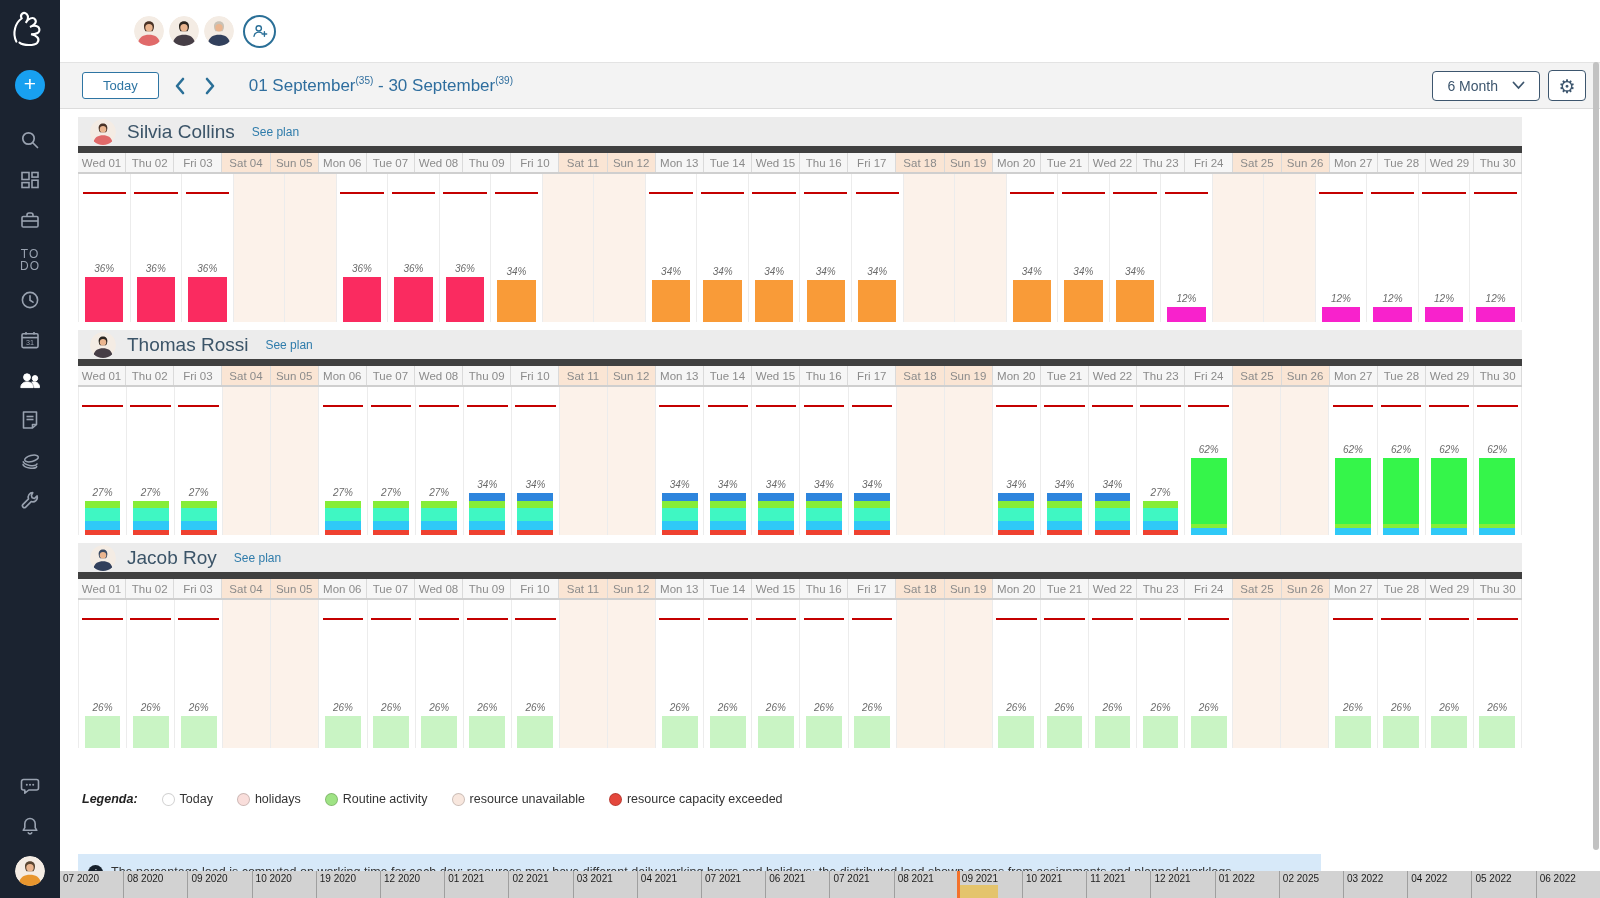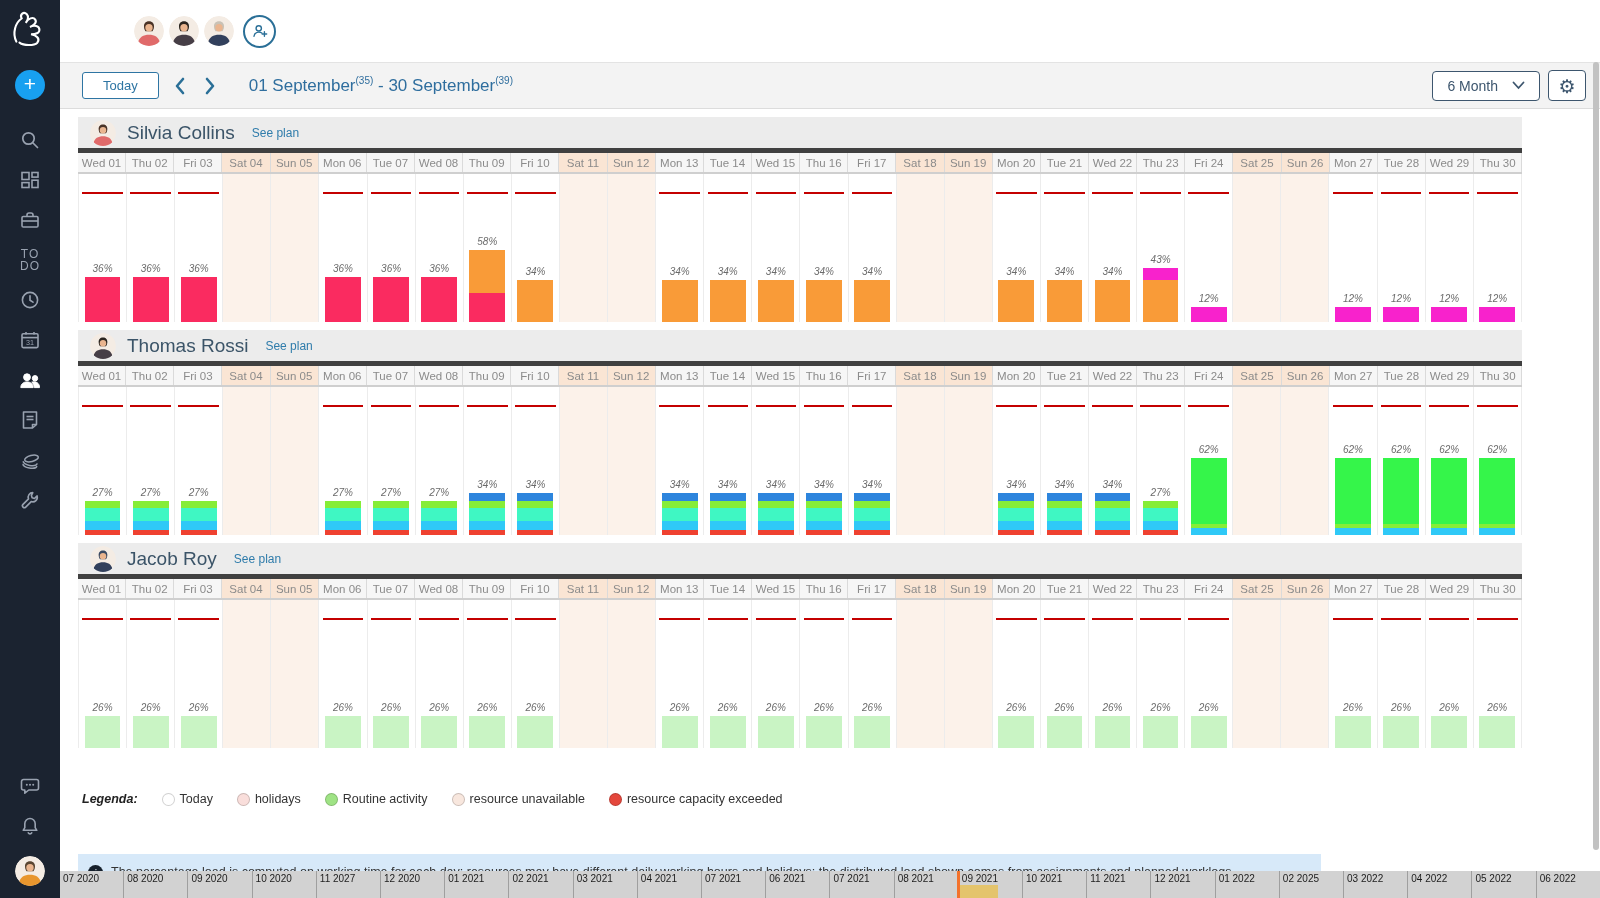--- a/index.html
+++ b/index.html
@@ -43,21 +43,21 @@
   .tb-right { margin-left:auto; display:flex; gap:8px; align-items:center; }
   .month-btn { display:flex; align-items:center; gap:14px; padding:6px 14px; border:1px solid #3d566e;
     border-radius:4px; background:#fff; color:#3d566e; font-size:14px; cursor:pointer; }
   .gear-btn { width:38px; height:31px; border:1px solid #3d566e; border-radius:4px; background:#fff;
     color:#3d566e; font-size:19px; line-height:29px; text-align:center; cursor:pointer; }
 
   
   .rows { padding-left:18px; width:1462px; }
   .resource { margin-top:8px; }
   .res-head { height:36px; background:#ececec; display:flex; align-items:center; padding-left:12px;
-    border-bottom:5px solid #404040; }
+    border-bottom:7px solid #404040; }
   .res-avatar { width:26px; height:26px; border-radius:50%; overflow:hidden; margin-right:11px; }
   .res-name { font-size:19px; color:#3b5468; }
   .see-plan { font-size:12px; color:#2f7cab; margin-left:17px; cursor:pointer; text-decoration:none; }
 
   .day-row { display:flex; height:19px; width:1444px; }
   .day-cell { flex:1; background:#f6f6f6; font-size:11.5px; color:#8b8b8b;
     display:flex; align-items:center; justify-content:center; border-right:1px solid #dadada; }
   .day-cell.we { background:#fae5d4; }
 
   .chart { display:flex; height:150px; width:1444px; border-top:2px solid #cfcfcf; background:#fff; }
@@ -341,28 +341,20 @@
           </div>
           <div class="col">
             <div class="capline"></div>
             <div class="pct" style="bottom: 48px;">36%</div>
             <div class="bar">
               <div class="seg" style="height: 45px; background: rgb(250, 43, 96);"></div>
             </div>
           </div>
           <div class="col">
             <div class="capline"></div>
-            <div class="pct" style="bottom: 75.5px;">58%</div>
-            <div class="bar">
-              <div class="seg" style="height: 28.75px; background: rgb(250, 43, 96);"></div>
-              <div class="seg" style="height: 43.75px; background: rgb(249, 155, 56);"></div>
-            </div>
-          </div>
-          <div class="col">
-            <div class="capline"></div>
             <div class="pct" style="bottom: 45.5px;">34%</div>
             <div class="bar">
               <div class="seg" style="height: 42.5px; background: rgb(249, 155, 56);"></div>
             </div>
           </div>
           <div class="col we"></div>
           <div class="col we"></div>
           <div class="col">
             <div class="capline"></div>
             <div class="pct" style="bottom: 45.5px;">34%</div>
@@ -412,28 +404,20 @@
             <div class="pct" style="bottom: 45.5px;">34%</div>
             <div class="bar">
               <div class="seg" style="height: 42.5px; background: rgb(249, 155, 56);"></div>
             </div>
           </div>
           <div class="col">
             <div class="capline"></div>
             <div class="pct" style="bottom: 45.5px;">34%</div>
             <div class="bar">
               <div class="seg" style="height: 42.5px; background: rgb(249, 155, 56);"></div>
-            </div>
-          </div>
-          <div class="col">
-            <div class="capline"></div>
-            <div class="pct" style="bottom: 56.75px;">43%</div>
-            <div class="bar">
-              <div class="seg" style="height: 42.5px; background: rgb(249, 155, 56);"></div>
-              <div class="seg" style="height: 11.25px; background: rgb(248, 34, 204);"></div>
             </div>
           </div>
           <div class="col">
             <div class="capline"></div>
             <div class="pct" style="bottom: 18px;">12%</div>
             <div class="bar">
               <div class="seg" style="height: 15px; background: rgb(248, 34, 204);"></div>
             </div>
           </div>
           <div class="col we"></div>
@@ -989,21 +973,21 @@
     <span class="info-icon">i</span>
     <span>The percentage load is computed on working time for each day; resources may have different daily working hours and holidays; the distributed load shown comes from assignments and planned worklogs</span>
   </div>
 </div>
 
 <div class="timeline" id="timeline">
     <div class="tcell">07 2020</div>
     <div class="tcell">08 2020</div>
     <div class="tcell">09 2020</div>
     <div class="tcell">10 2020</div>
-    <div class="tcell">11 2027</div>
+    <div class="tcell">19 2020</div>
     <div class="tcell">12 2020</div>
     <div class="tcell">01 2021</div>
     <div class="tcell">02 2021</div>
     <div class="tcell">03 2021</div>
     <div class="tcell">04 2021</div>
     <div class="tcell">07 2021</div>
     <div class="tcell">06 2021</div>
     <div class="tcell">07 2021</div>
     <div class="tcell">08 2021</div>
     <div class="tcell hl">09 2021</div>

